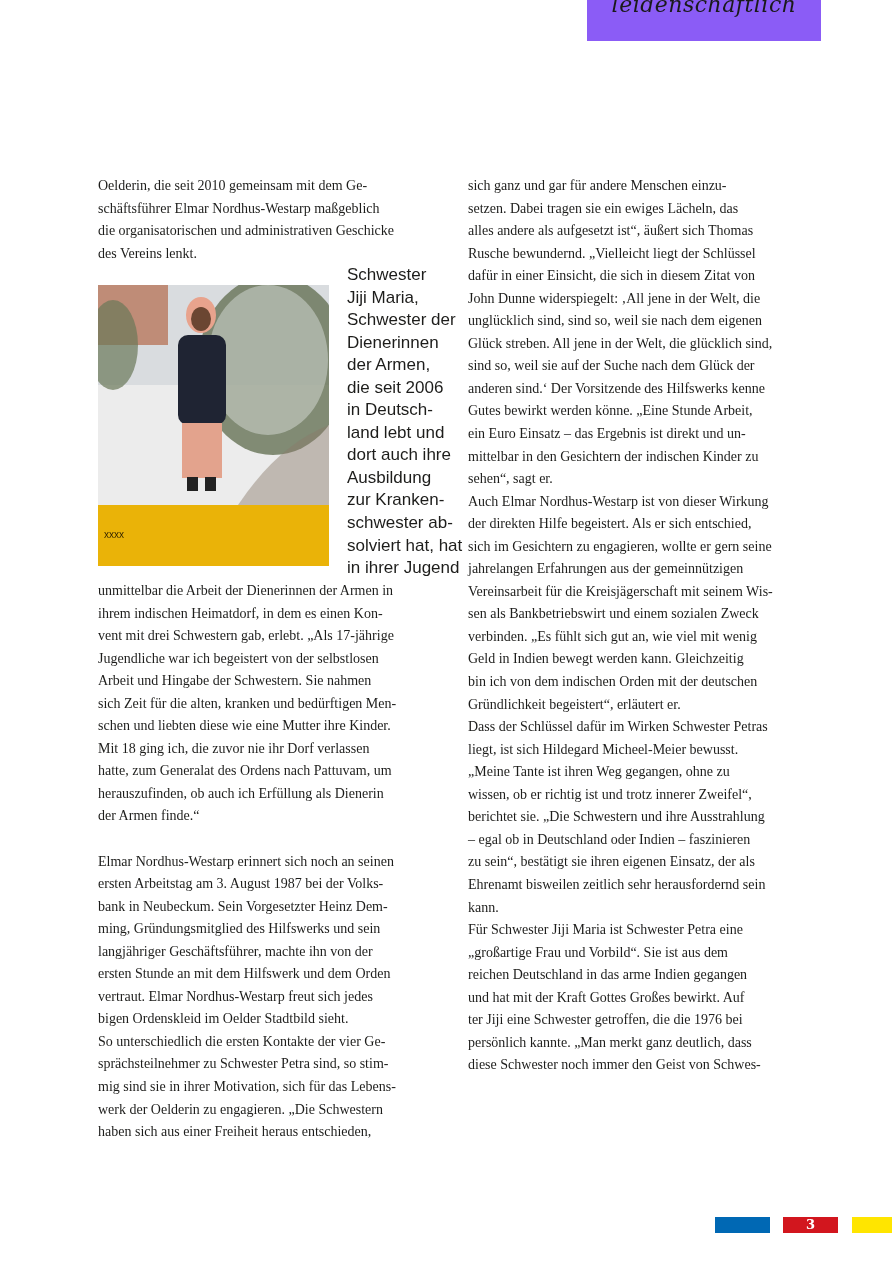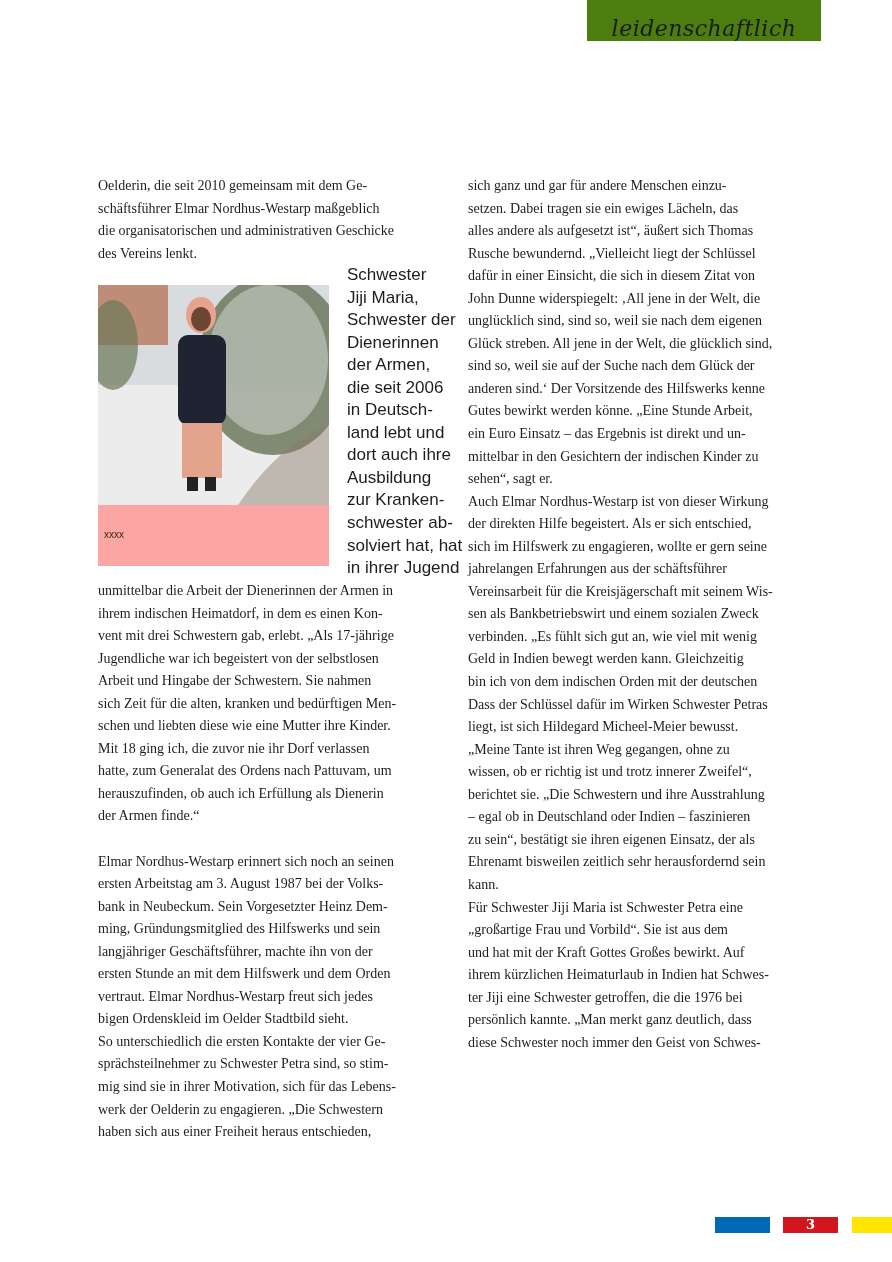--- a/index.html
+++ b/index.html
@@ -1,30 +1,30 @@
 <!DOCTYPE html>
 <html><head>
 <meta charset="utf-8">
 <style>
   html, body { margin:0; padding:0; background:#ffffff; }
   body { width:892px; height:1262px; position:relative; overflow:hidden;
          font-family:"Liberation Sans", "DejaVu Sans", sans-serif; color:#1d1d1b; }
   .header-tag { position:absolute; left:587px; top:0; width:234px; height:41px;
-         background:#4d7c0f; display:flex; align-items:flex-end; justify-content:center; }
+         background:#8b5cf6; display:flex; align-items:flex-start; justify-content:center; }
   .header-tag span { font-family:"DejaVu Serif", serif; font-style:italic; font-size:22px;
          color:#1a1a1a; letter-spacing:0.5px; margin-top:-8px; }
   .col { position:absolute; top:175px; font-size:14px; line-height:22.55px;font-family:Liberation Serif, serif; }
   .col-left { left:98px; width:356px; }
   .col-right { left:468px; width:356px; }
   .line { display:block; white-space:nowrap; }
   .gap { height:22.55px; }
   .photo-wrap { position:absolute; left:98px; top:285px; width:231px; height:281px; }
   .photo { position:absolute; left:0; top:0; width:231px; height:220px; overflow:hidden;
            background:linear-gradient(180deg,#c8ccd1 0%,#dcdfe2 40%,#e9e9ea 100%); }
-  .caption { position:absolute; left:0; top:220px; width:231px; height:61px; background:#fca5a5; }
+  .caption { position:absolute; left:0; top:220px; width:231px; height:61px; background:#eab308; }
   .caption span { position:absolute; left:6px; top:24px; font-size:10px; color:#3a2a00; }
   .side-text { position:absolute; left:347px; top:264px; font-size:17px; line-height:22.55px; }
   .footer-bar { position:absolute; top:1217px; height:16px; }
   .bar-blue { left:715px; width:55px; background:#0068b4; }
   .bar-red { left:783px; width:55px; background:#d2161e; color:#fff; text-align:center;
              font-family:"DejaVu Serif", serif; font-weight:bold; font-size:13px; line-height:16px; }
   .bar-yellow { left:852px; width:40px; background:#ffe500; }
 </style>
 </head>
 <body>
@@ -118,40 +118,41 @@
     <span class="line">unglücklich sind, sind so, weil sie nach dem eigenen</span>
     <span class="line">Glück streben. All jene in der Welt, die glücklich sind,</span>
     <span class="line">sind so, weil sie auf der Suche nach dem Glück der</span>
     <span class="line">anderen sind.‘ Der Vorsitzende des Hilfswerks kenne</span>
     <span class="line">Gutes bewirkt werden könne. „Eine Stunde Arbeit,</span>
     <span class="line">ein Euro Einsatz – das Ergebnis ist direkt und un-</span>
     <span class="line">mittelbar in den Gesichtern der indischen Kinder zu</span>
     <span class="line">sehen“, sagt er.</span>
     <span class="line">Auch Elmar Nordhus-Westarp ist von dieser Wirkung</span>
     <span class="line">der direkten Hilfe begeistert. Als er sich entschied,</span>
-    <span class="line">sich im Hilfswerk zu engagieren, wollte er gern seine</span>
-    <span class="line">jahrelangen Erfahrungen aus der schäftsführer</span>
+    <span class="line">sich im Gesichtern zu engagieren, wollte er gern seine</span>
+    <span class="line">jahrelangen Erfahrungen aus der gemeinnützigen</span>
     <span class="line">Vereinsarbeit für die Kreisjägerschaft mit seinem Wis-</span>
     <span class="line">sen als Bankbetriebswirt und einem sozialen Zweck</span>
     <span class="line">verbinden. „Es fühlt sich gut an, wie viel mit wenig</span>
     <span class="line">Geld in Indien bewegt werden kann. Gleichzeitig</span>
     <span class="line">bin ich von dem indischen Orden mit der deutschen</span>
+    <span class="line">Gründlichkeit begeistert“, erläutert er.</span>
     <span class="line">Dass der Schlüssel dafür im Wirken Schwester Petras</span>
     <span class="line">liegt, ist sich Hildegard Micheel-Meier bewusst.</span>
     <span class="line">„Meine Tante ist ihren Weg gegangen, ohne zu</span>
     <span class="line">wissen, ob er richtig ist und trotz innerer Zweifel“,</span>
     <span class="line">berichtet sie. „Die Schwestern und ihre Ausstrahlung</span>
     <span class="line">– egal ob in Deutschland oder Indien – faszinieren</span>
     <span class="line">zu sein“, bestätigt sie ihren eigenen Einsatz, der als</span>
     <span class="line">Ehrenamt bisweilen zeitlich sehr herausfordernd sein</span>
     <span class="line">kann.</span>
     <span class="line">Für Schwester Jiji Maria ist Schwester Petra eine</span>
     <span class="line">„großartige Frau und Vorbild“. Sie ist aus dem</span>
+    <span class="line">reichen Deutschland in das arme Indien gegangen</span>
     <span class="line">und hat mit der Kraft Gottes Großes bewirkt. Auf</span>
-    <span class="line">ihrem kürzlichen Heimaturlaub in Indien hat Schwes-</span>
     <span class="line">ter Jiji eine Schwester getroffen, die die 1976 bei</span>
     <span class="line">persönlich kannte. „Man merkt ganz deutlich, dass</span>
     <span class="line">diese Schwester noch immer den Geist von Schwes-</span>
   </div>
 
 <div class="footer-bar bar-blue"></div>
 <div class="footer-bar bar-red">3</div>
 <div class="footer-bar bar-yellow"></div>
 
 </body></html>

